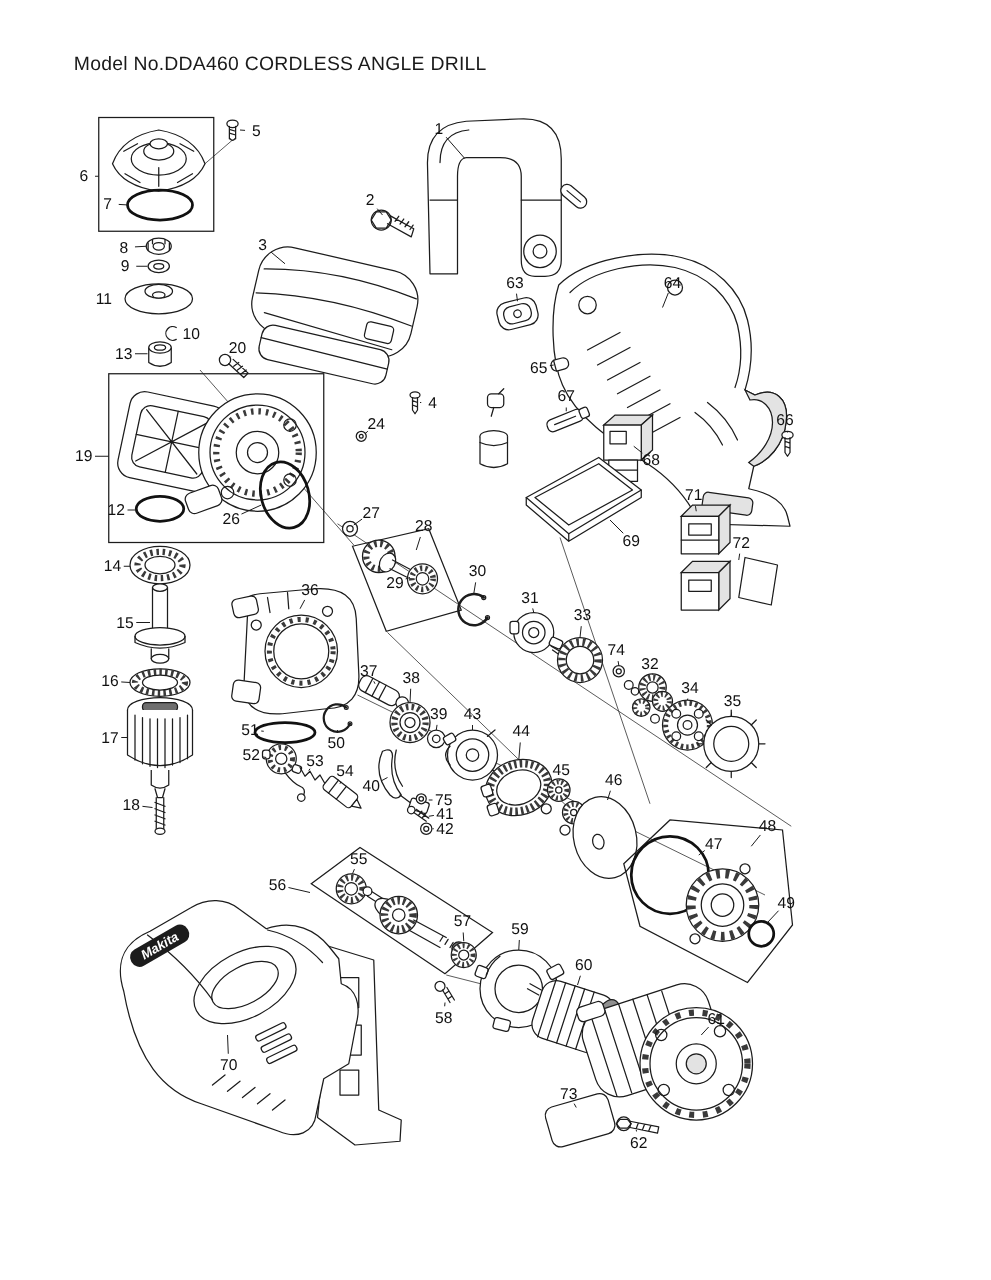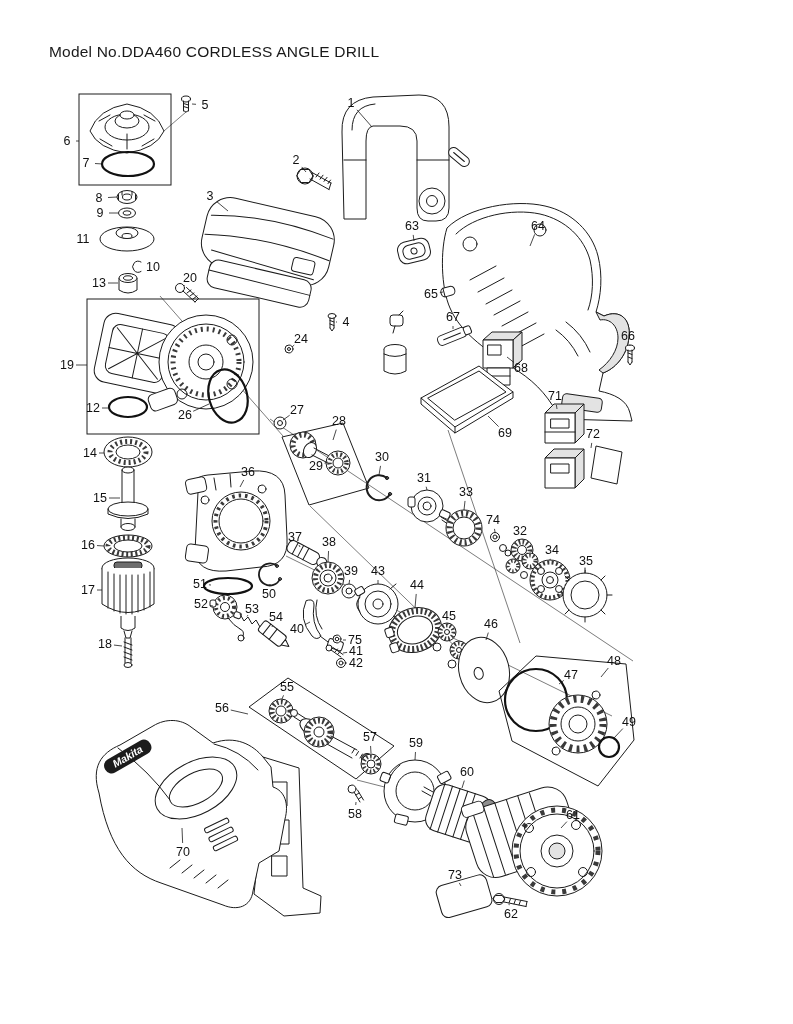--- a/index.html
+++ b/index.html
@@ -1,18 +1,18 @@
 <!DOCTYPE html>
 <html><head>
 <meta charset="utf-8">
 <style>
   html,body{margin:0;padding:0}
   body{width:793px;height:1024px;background:#fff;position:relative;overflow:hidden;
        font-family:"Liberation Sans",sans-serif}
-  #title{position:absolute;left:49px;top:43px;font-size:15.5px;font-weight:500;
+  #title{position:absolute;left:59px;top:43px;font-size:15.5px;font-weight:500;
          color:#1a1a1a;letter-spacing:.2px;white-space:nowrap}
   svg{position:absolute;left:0;top:0}
   .s{stroke:#1c1c1c;stroke-width:1;fill:none;stroke-linecap:round;stroke-linejoin:round}
   .f{fill:#fff;stroke:#1c1c1c;stroke-width:1;stroke-linejoin:round}
   .box{fill:none;stroke:#1c1c1c;stroke-width:1}
   .thick{stroke-width:2.2;fill:none;stroke:#111}
   .ticks{fill:none;stroke:#3a3a3a}
   .shade{fill:#8f8f8f;stroke:#1c1c1c;stroke-width:1}
   .lt{fill:#e3e3e3;stroke:#1c1c1c;stroke-width:1}
   .dk{fill:#6e6e6e;stroke:#1c1c1c;stroke-width:1}

